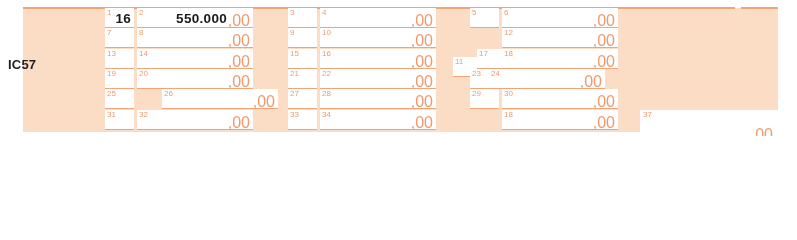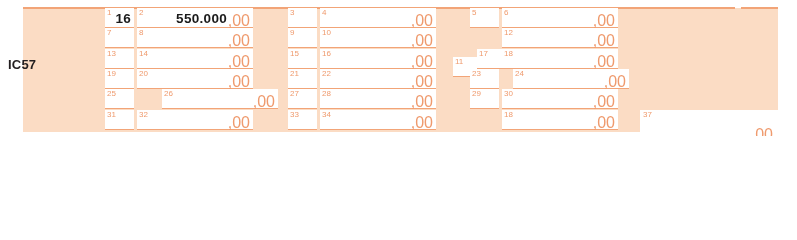--- a/index.html
+++ b/index.html
@@ -252,21 +252,21 @@
         </div>
         <div class="cell wide" style="left: 215px;">
           <span class="fieldnum">22</span>
           <span class="cellval with-dec"></span>
           <span class="decim">,00</span>
         </div>
         <div class="cell narrow" style="left: 365px;">
           <span class="fieldnum">23</span>
           <span class="cellval"></span>
         </div>
-        <div class="cell wide" style="left: 408px; padding-left: 36px;">
+        <div class="cell wide" style="left: 384px; padding-left: 36px;">
           <span class="fieldnum">24</span>
           <span class="cellval with-dec"></span>
           <span class="decim">,00</span>
         </div>
       </div>
       <div class="row" style="top: 81.2px;">
         <div class="cell narrow" style="left: 0px;">
           <span class="fieldnum">25</span>
           <span class="cellval"></span>
         </div>

